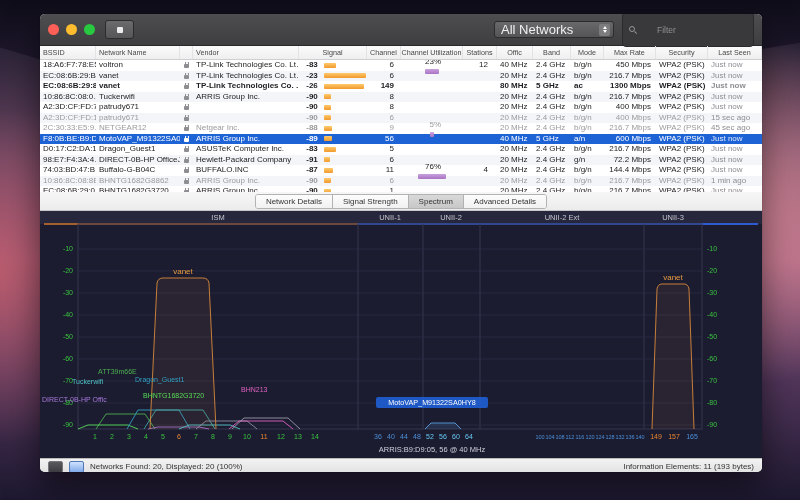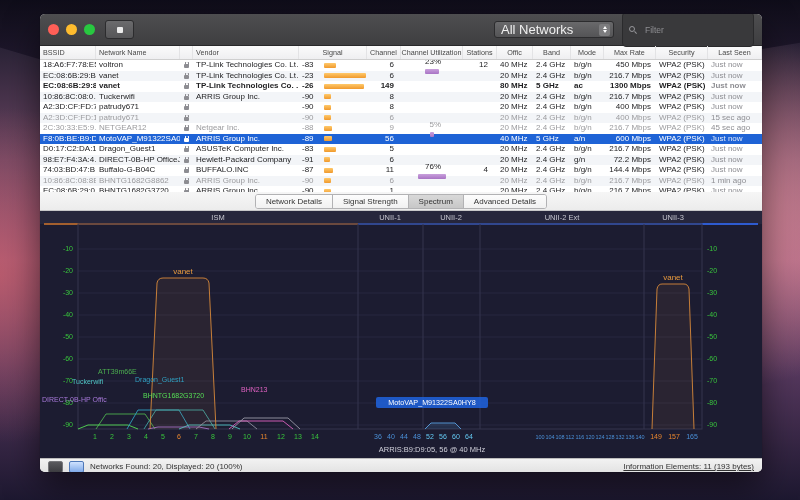--- a/index.html
+++ b/index.html
@@ -28,21 +28,21 @@
   .scan-status{width:300px;height:18px;background:#38383a;border:1px solid #2a2a2c;border-radius:3px;color:#d6d6d8;
     font-size:8.5px;display:flex;align-items:center;justify-content:center;white-space:nowrap;overflow:hidden;}
   .t-spacer{flex:1;}
   .popup{width:120px;height:17px;border:1px solid #2c2c2e;border-radius:3px;background:linear-gradient(#69696b,#545456);
     color:#f0f0f0;font-size:13px;display:flex;align-items:center;padding:0 3px 0 6px;gap:4px;box-sizing:border-box;}
   .popup-label{flex:1;overflow:hidden;white-space:nowrap;}
   .popup-chevrons{width:11px;height:12px;background:#7c7c7e;border-radius:2px;display:flex;flex-direction:column;align-items:center;justify-content:center;}
   .chev-up{width:0;height:0;border-left:2.5px solid transparent;border-right:2.5px solid transparent;border-bottom:3px solid #fff;margin-bottom:1.5px;}
   .chev-down{width:0;height:0;border-left:2.5px solid transparent;border-right:2.5px solid transparent;border-top:3px solid #fff;}
   .search{width:132px;height:35px;background:#39393b;border:1px solid #2a2a2c;border-radius:4px;display:flex;align-items:center;
-    padding:0 5px;gap:8px;box-sizing:border-box;}
+    padding:0 5px;gap:20px;box-sizing:border-box;}
   .mag{position:relative;width:9px;height:9px;flex:0 0 auto;}
   .mag::before{content:"";position:absolute;top:0.5px;left:0.5px;width:4.5px;height:4.5px;border:1px solid #96969a;border-radius:50%;}
   .mag::after{content:"";position:absolute;left:6px;top:6.5px;width:3px;height:1.2px;background:#96969a;transform:rotate(45deg);}
   .search input{background:transparent;border:none;outline:none;color:#cfcfd2;font-size:8.5px;width:100%;padding:0;font-family:inherit;}
   .search input::placeholder{color:#8f8f93;}
 
   
   .gridcols{display:grid;grid-template-columns:56px 84px 13px 106px 68px 34px 62px 34px 36px 38px 33px 52px 52px 54px;}
   .thead{height:13px;background:linear-gradient(#fbfbfb,#efeff1);border-bottom:1px solid #cfcfcf;
     font-size:7.2px;color:#474747;align-items:center;}
@@ -55,21 +55,21 @@
   .tr.dim{color:#9b9b9e;}
   .tr.bold{font-weight:bold;}
   .tr.selected{background:#1e63d6;color:#fff;}
   .td{box-sizing:border-box;padding:0 3px;white-space:nowrap;overflow:hidden;line-height:10.5px;}
   .c-ch{text-align:right;padding-right:7px;}
   .c-sta{text-align:right;padding-right:9px;}
   .c-rate{text-align:right;padding-right:5px;}
   .c-seen{color:#8e8e93;}
   .tr.selected .c-seen{color:#dfe8fb;}
   .c-signal{display:flex;align-items:center;gap:2px;}
-  .sig-num{width:20px;text-align:left;flex:0 0 auto;}
+  .sig-num{width:20px;text-align:center;flex:0 0 auto;font-weight:bold;}
   .sbar{height:5px;border-radius:1px;background:linear-gradient(180deg,#ffc96b,#f0992c);flex:0 0 auto;}
   .c-util{display:flex;align-items:center;gap:2px;flex-direction:column;}
   .util-num{width:18px;text-align:right;flex:0 0 auto;}
   .ubar{height:5px;border-radius:1px;background:linear-gradient(180deg,#c9a0dc,#a873c4);flex:0 0 auto;}
   .lockwrap{display:flex;justify-content:center;}
   .lock{display:inline-block;position:relative;width:5px;height:4px;background:#8d8d92;border-radius:1px;margin-top:2px;}
   .lock::before{content:"";position:absolute;top:-3px;left:0.5px;width:2.5px;height:2.5px;border:1px solid #8d8d92;border-bottom:none;border-radius:2px 2px 0 0;}
   .tr.selected .lock{background:#fff;}
   .tr.selected .lock::before{border-color:#fff;}
 
@@ -94,21 +94,21 @@
   .trap{fill:none;stroke-width:0.9;}
   .nlbl{font-size:7px;text-anchor:start;}
   .vlbl{font-size:8px;text-anchor:middle;fill:#e89a3e;}
   .selinfo{font-size:7.5px;text-anchor:middle;fill:#d0d0da;}
 
   
   .statusbar{height:16px;background:linear-gradient(#f2f2f2,#e1e1e1);border-top:1px solid #bcbcbc;
     display:flex;align-items:center;padding:0 8px;gap:6px;font-size:8px;color:#333;box-sizing:border-box;}
   .mini-icon{width:13px;height:10px;border:1px solid #76767a;border-radius:2px;background:linear-gradient(#5a5a5e,#3c3c40);}
   .mini-icon.blue{background:linear-gradient(#cfe2ff,#7fa9e8);border-color:#4f78b8;}
-  .sb-right{margin-left:auto;text-decoration:underline;}
+  .sb-right{margin-left:auto;}
 </style>
 </head>
 <body>
 
 <div class="desktop">
   <div class="ridge"></div>
 </div>
 
 <div class="window">
 

